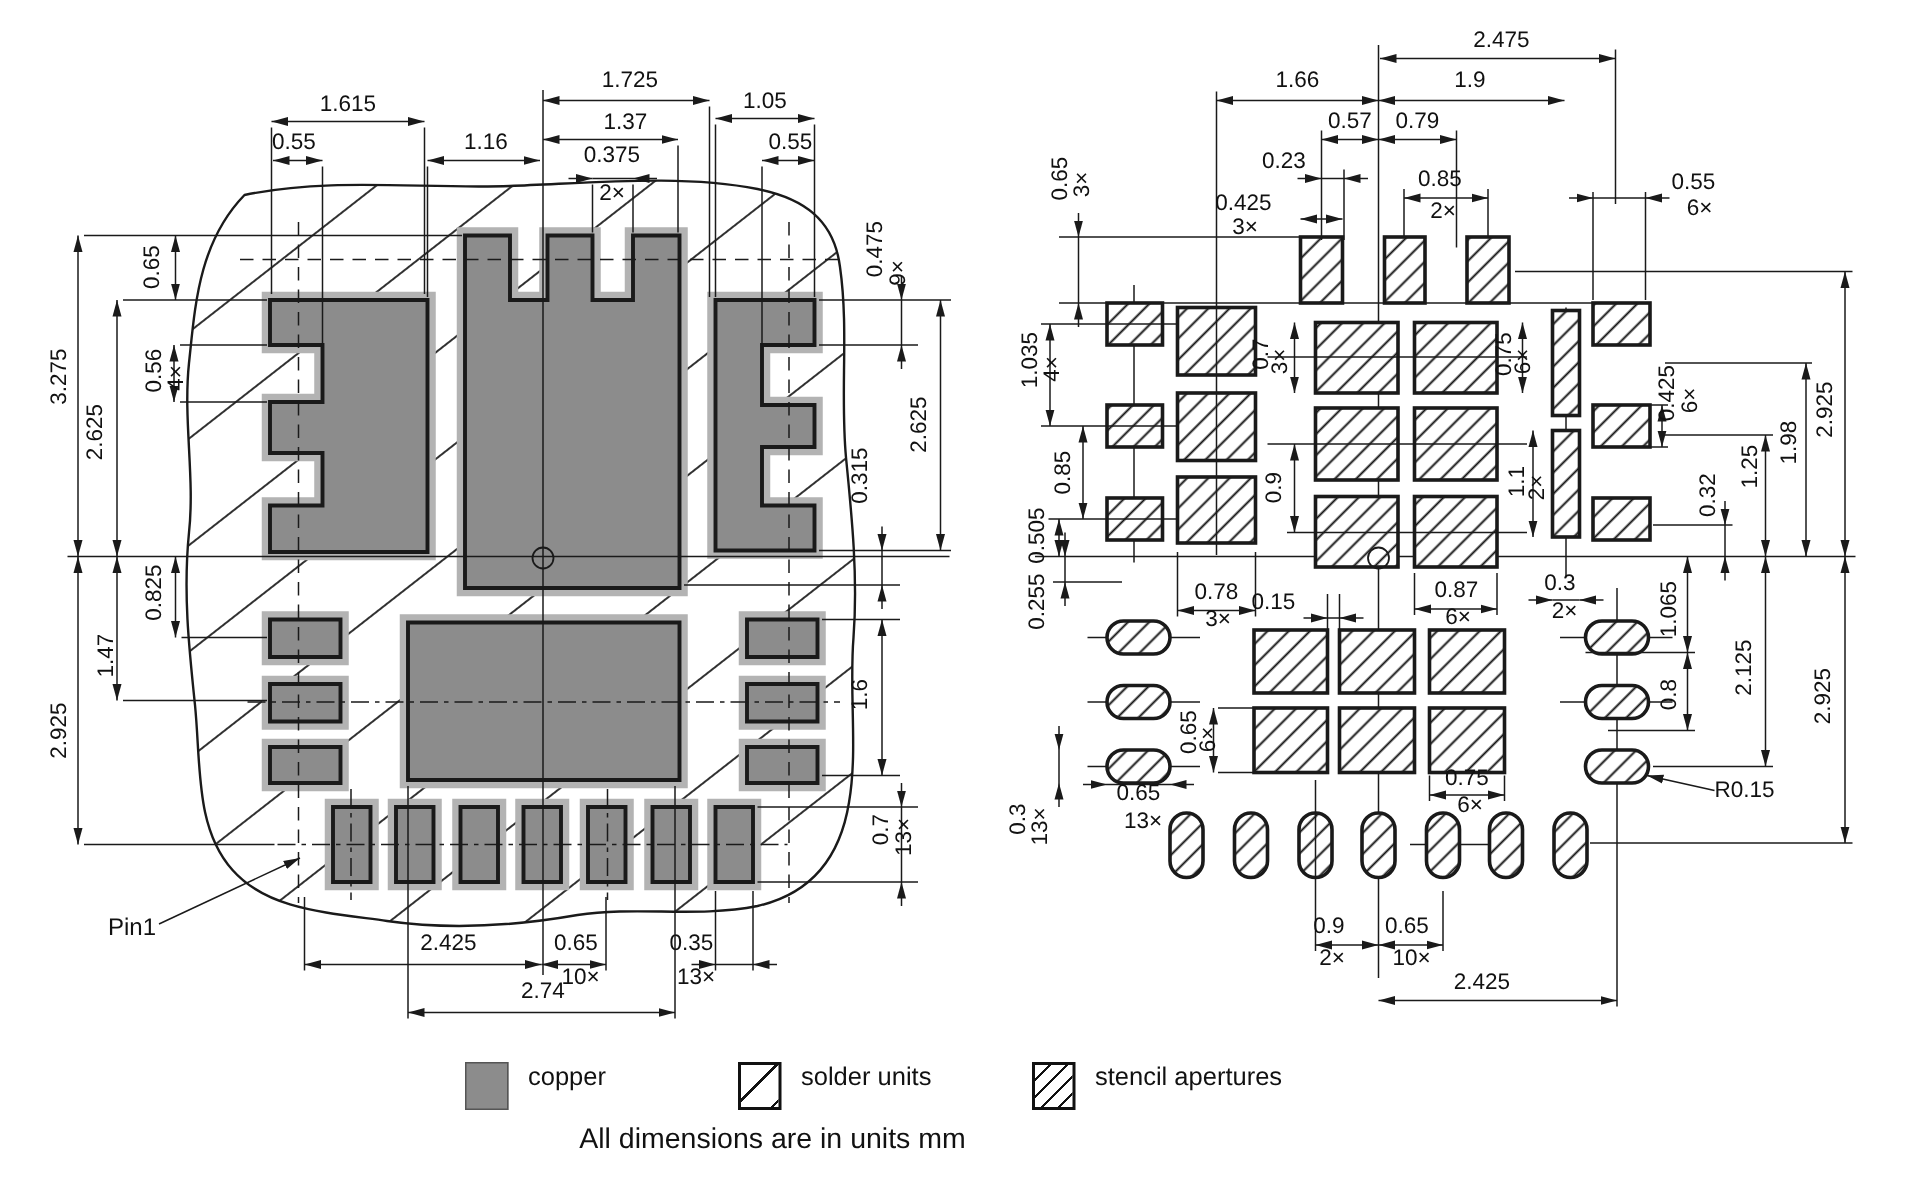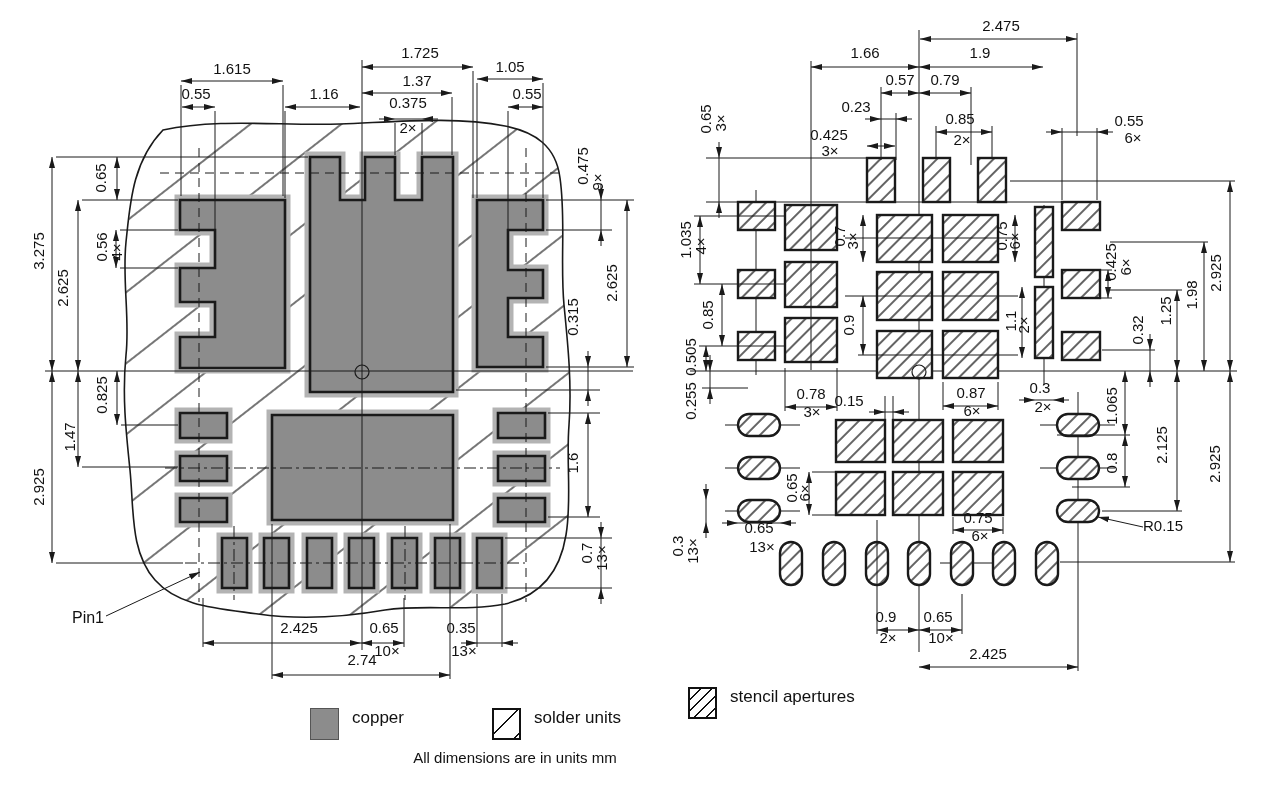--- a/index.html
+++ b/index.html
@@ -5,21 +5,21 @@
   html,body{margin:0;padding:0;background:#fff;}
   body{width:1280px;height:794px;position:relative;overflow:hidden;
        font-family:"Liberation Sans", sans-serif;color:#111;}
   svg text{font-family:"Liberation Sans", sans-serif;fill:#111;}
   .legend-item{position:absolute;display:flex;align-items:flex-start;}
   .swatch{display:inline-block;width:29px;height:32px;box-sizing:border-box;}
   .sw-cu{background:#8c8c8c;border:1px solid #555;}
   .sw-mask{background:repeating-linear-gradient(135deg,#fff 0,#fff 16px,#111 16px,#111 17.5px);border:2px solid #111;}
   .sw-sten{background:repeating-linear-gradient(135deg,#fff 0,#fff 6.5px,#111 6.5px,#111 8px);border:2px solid #111;}
   .legend-label{margin-left:13px;font-size:17px;}
-  .note{position:absolute;left:300px;top:749px;width:430px;text-align:center;font-size:15px;}
+  .note{position:absolute;left:300px;top:749px;width:430px;text-align:center;font-size:19px;}
 </style>
 </head>
 <body>
 
 
 
 <svg width="1280" height="794" viewBox="0 0 1280 794" xmlns="http://www.w3.org/2000/svg">
   <defs>
     <marker id="arw" markerWidth="12" markerHeight="8" refX="11" refY="4" orient="auto-start-reverse" markerUnits="userSpaceOnUse">
       <path d="M0,1 L11,4 L0,7 Z" fill="#1a1a1a"></path>
@@ -519,21 +519,21 @@
 
 <div>
   <div class="legend-item" style="left:310px;top:708px;">
     <span class="swatch sw-cu"></span>
     <span class="legend-label">copper</span>
   </div>
   <div class="legend-item" style="left:492px;top:708px;">
     <span class="swatch sw-mask"></span>
     <span class="legend-label">solder units</span>
   </div>
-  <div class="legend-item" style="left:669px;top:687px;padding-left:19px;">
+  <div class="legend-item" style="left:669px;top:708px;padding-left:19px;">
     <span class="swatch sw-sten"></span>
     <span class="legend-label">stencil apertures</span>
   </div>
 </div>
 <div class="note">All dimensions are in units mm</div>
 
 
 
 
 </body></html>

